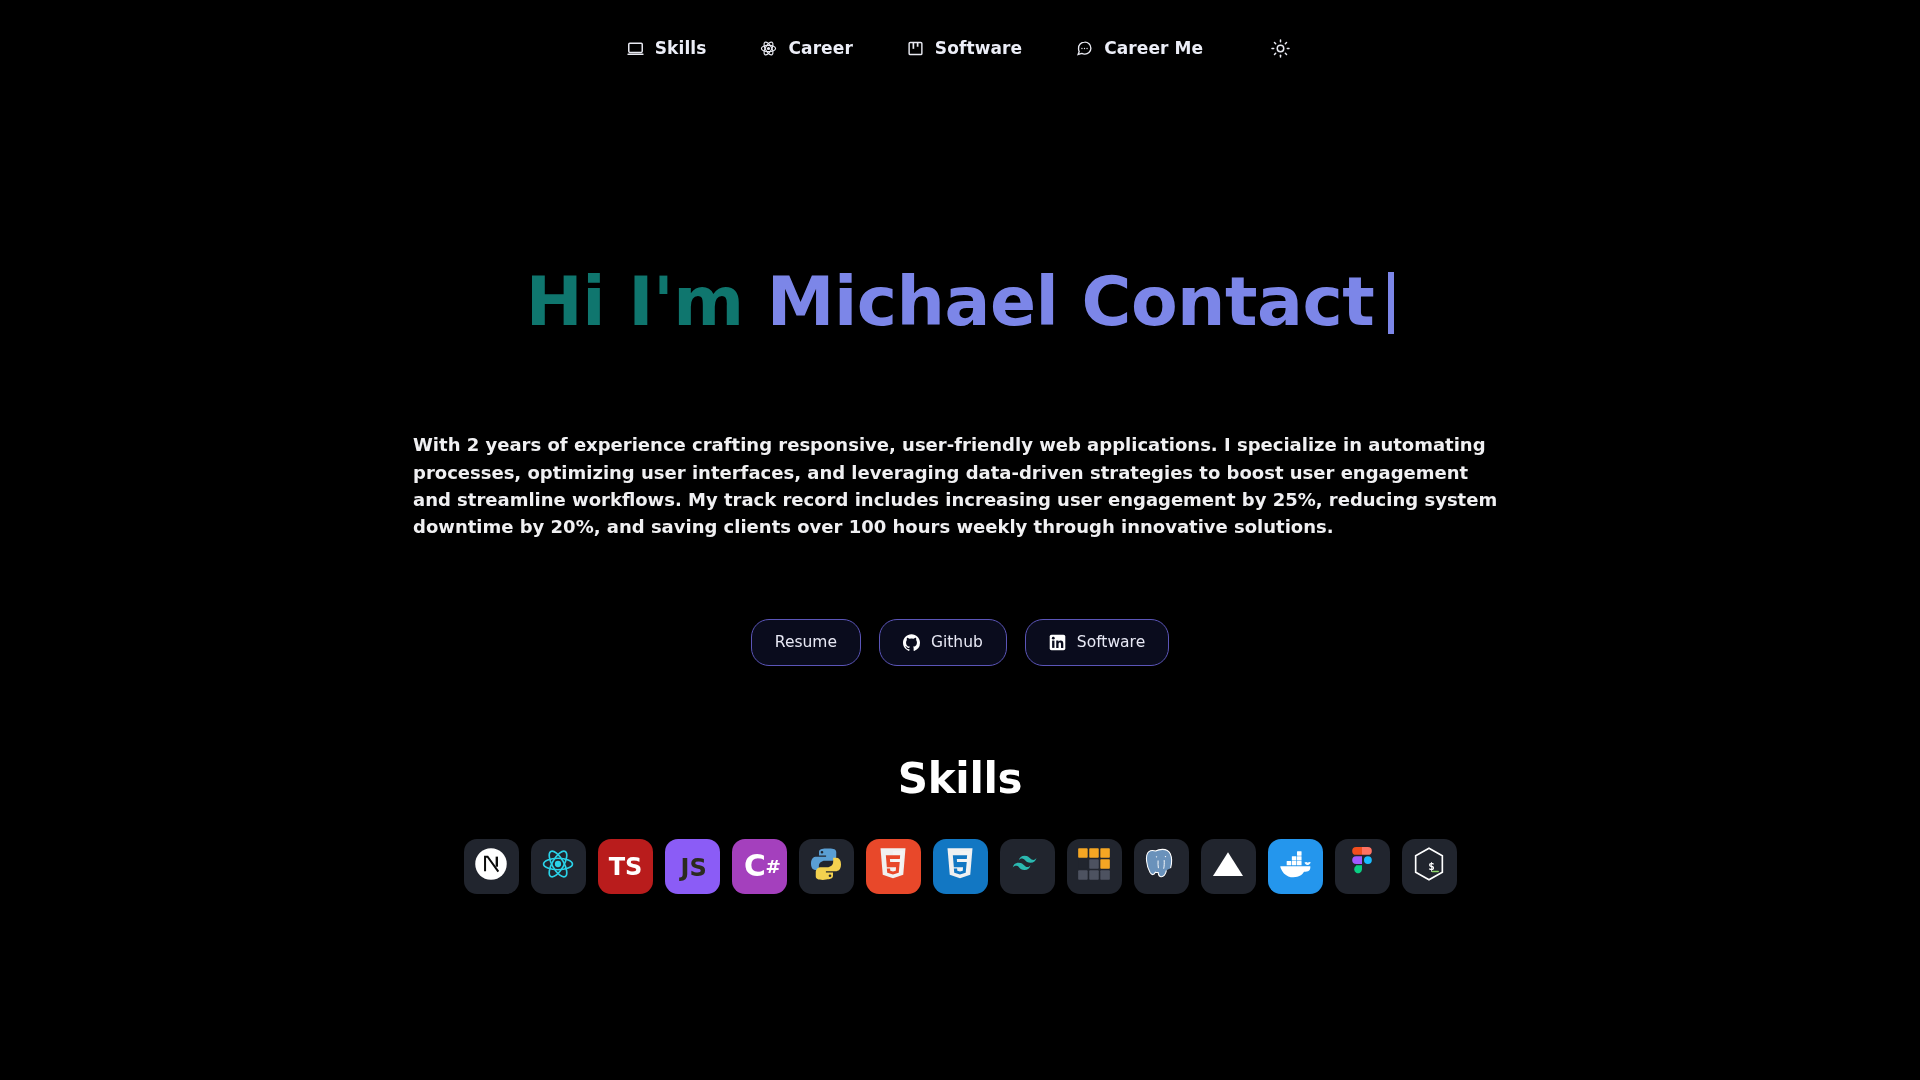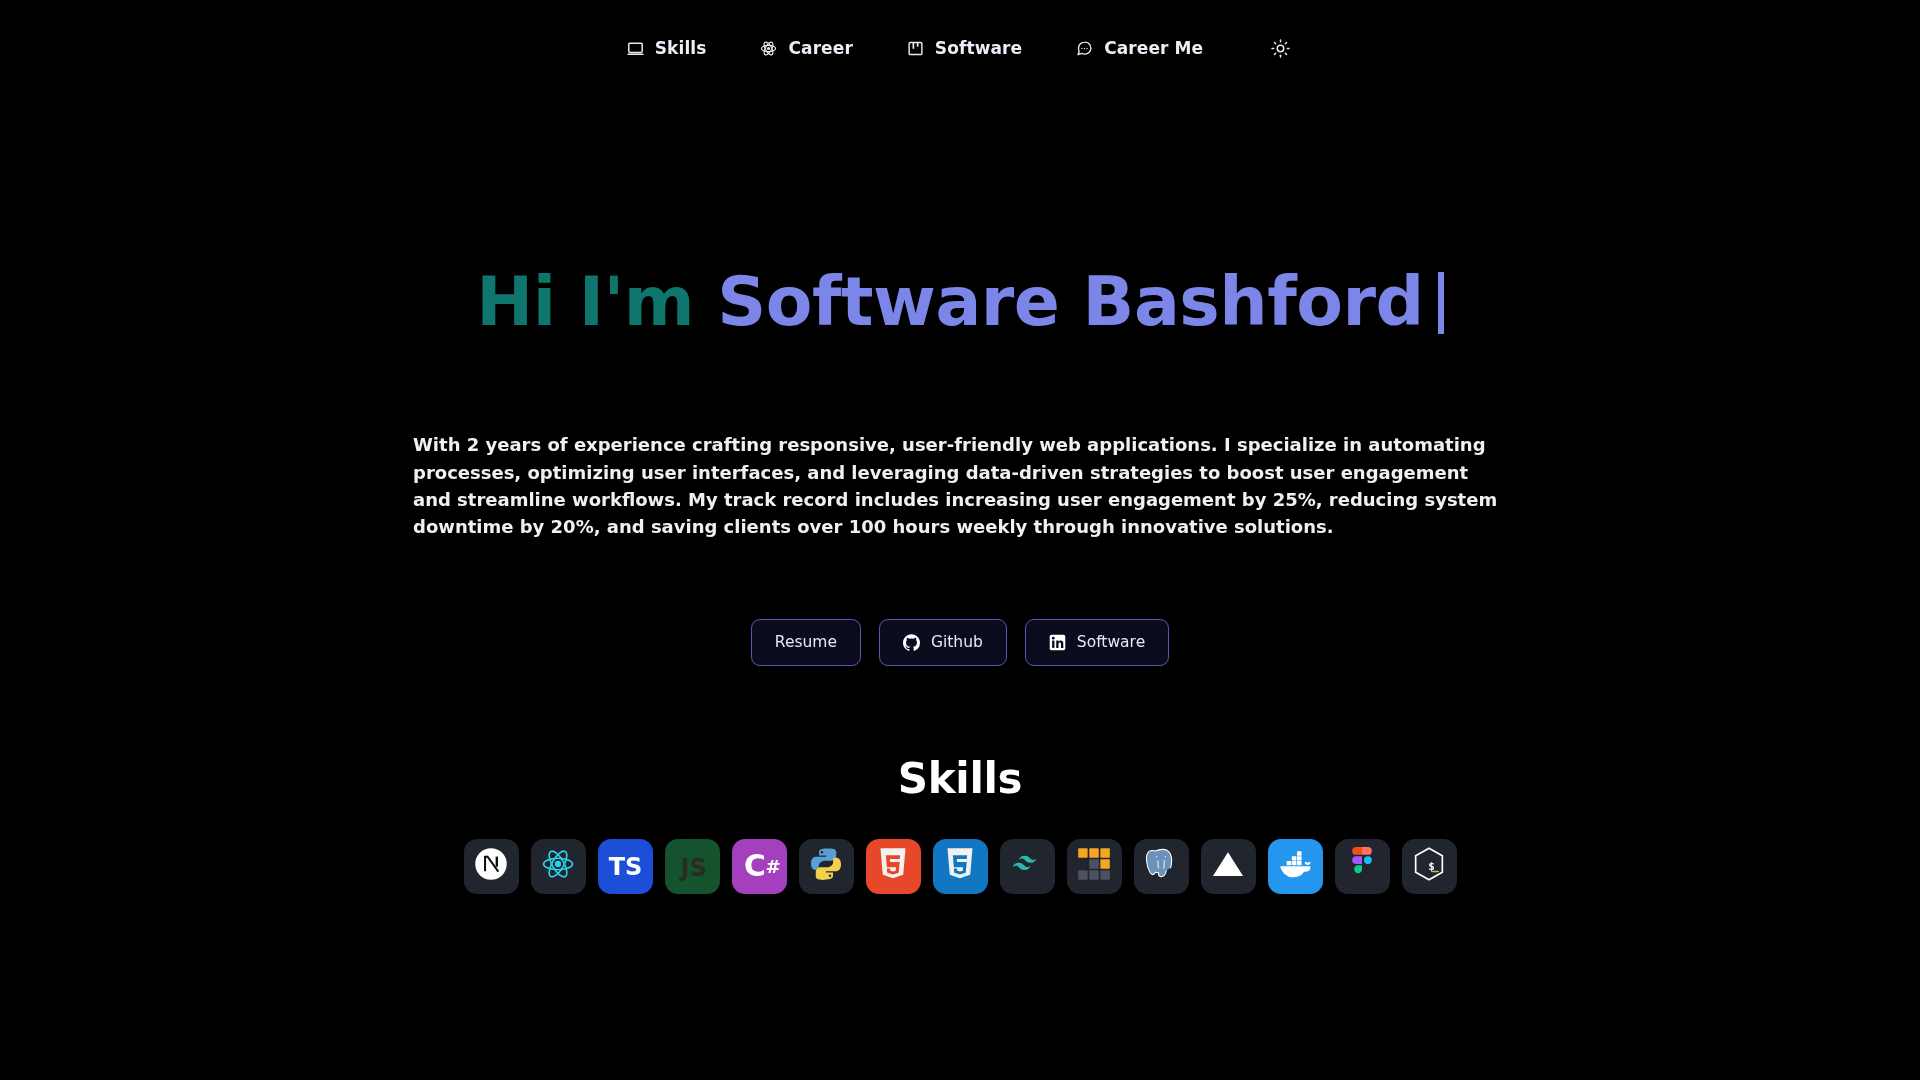--- a/index.html
+++ b/index.html
@@ -120,21 +120,21 @@
     gap: 18px;
   }
 
   .btn {
     display: inline-flex;
     align-items: center;
     justify-content: center;
     gap: 11px;
     height: 47px;
     padding: 0 23px;
-    border-radius: 9px;
+    border-radius: 18px;
     background: #0a0c1d;
     border: 1px solid #5b55b8;
     color: #e8e9f5;
     font-size: 15.5px;
     font-weight: 400;
     cursor: pointer;
     user-select: none;
   }
 
   .btn .btn-icon {
@@ -244,21 +244,21 @@
       <line x1="20.6" y1="12" x2="22.7" y2="12"></line>
       <line x1="4.4" y1="19.6" x2="5.9" y2="18.1"></line>
       <line x1="18.1" y1="5.9" x2="19.6" y2="4.4"></line>
     </svg>
   </div>
 </nav>
 
 <main class="hero">
 
   <h1 class="hero-title">
-    <span class="plain">Hi I'm </span><span class="accent">Software Bashford</span><span class="caret"></span>
+    <span class="plain">Hi I'm </span><span class="accent">Michael Contact</span><span class="caret"></span>
   </h1>
 
 
   <p class="hero-desc">With 2 years of experience crafting responsive, user-friendly web applications. I specialize in automating processes, optimizing user interfaces, and leveraging data-driven strategies to boost user engagement and streamline workflows. My track record includes increasing user engagement by 25%, reducing system downtime by 20%, and saving clients over 100 hours weekly through innovative solutions.</p>
 
   <div class="btn-row">
 
     <div class="btn">
       <span>Resume</span>
     </div>
@@ -306,29 +306,29 @@
       <span>
         <svg width="42" height="42" viewBox="0 0 48 48" fill="none" stroke="#2ad2e8" stroke-width="1.9">
           <circle cx="24" cy="24" r="3.6" fill="#2ad2e8" stroke="none"></circle>
           <ellipse cx="24" cy="24" rx="16.5" ry="6.6"></ellipse>
           <ellipse cx="24" cy="24" rx="16.5" ry="6.6" transform="rotate(60 24 24)"></ellipse>
           <ellipse cx="24" cy="24" rx="16.5" ry="6.6" transform="rotate(120 24 24)"></ellipse>
         </svg>
       </span>
     </div>
 
-    <div class="skill-tile" style="background:#1d4ed8;">
+    <div class="skill-tile" style="background:#b91c1c;">
       <span>
         <svg width="55" height="55" viewBox="0 0 48 48">
           <text x="24" y="33.5" text-anchor="middle" font-family="'DejaVu Sans',sans-serif" font-size="21" font-weight="700" fill="#ffffff">TS</text>
         </svg>
       </span>
     </div>
 
-    <div class="skill-tile" style="background:#14532d;">
+    <div class="skill-tile" style="background:#8b5cf6;">
       <span>
         <svg width="55" height="55" viewBox="0 0 48 48">
           <text x="25" y="34" text-anchor="middle" font-family="'DejaVu Sans',sans-serif" font-size="21" font-weight="700" fill="#2b2b1f">JS</text>
         </svg>
       </span>
     </div>
 
     <div class="skill-tile" style="background:#a440bd;">
       <span>
         <svg width="55" height="55" viewBox="0 0 48 48">

